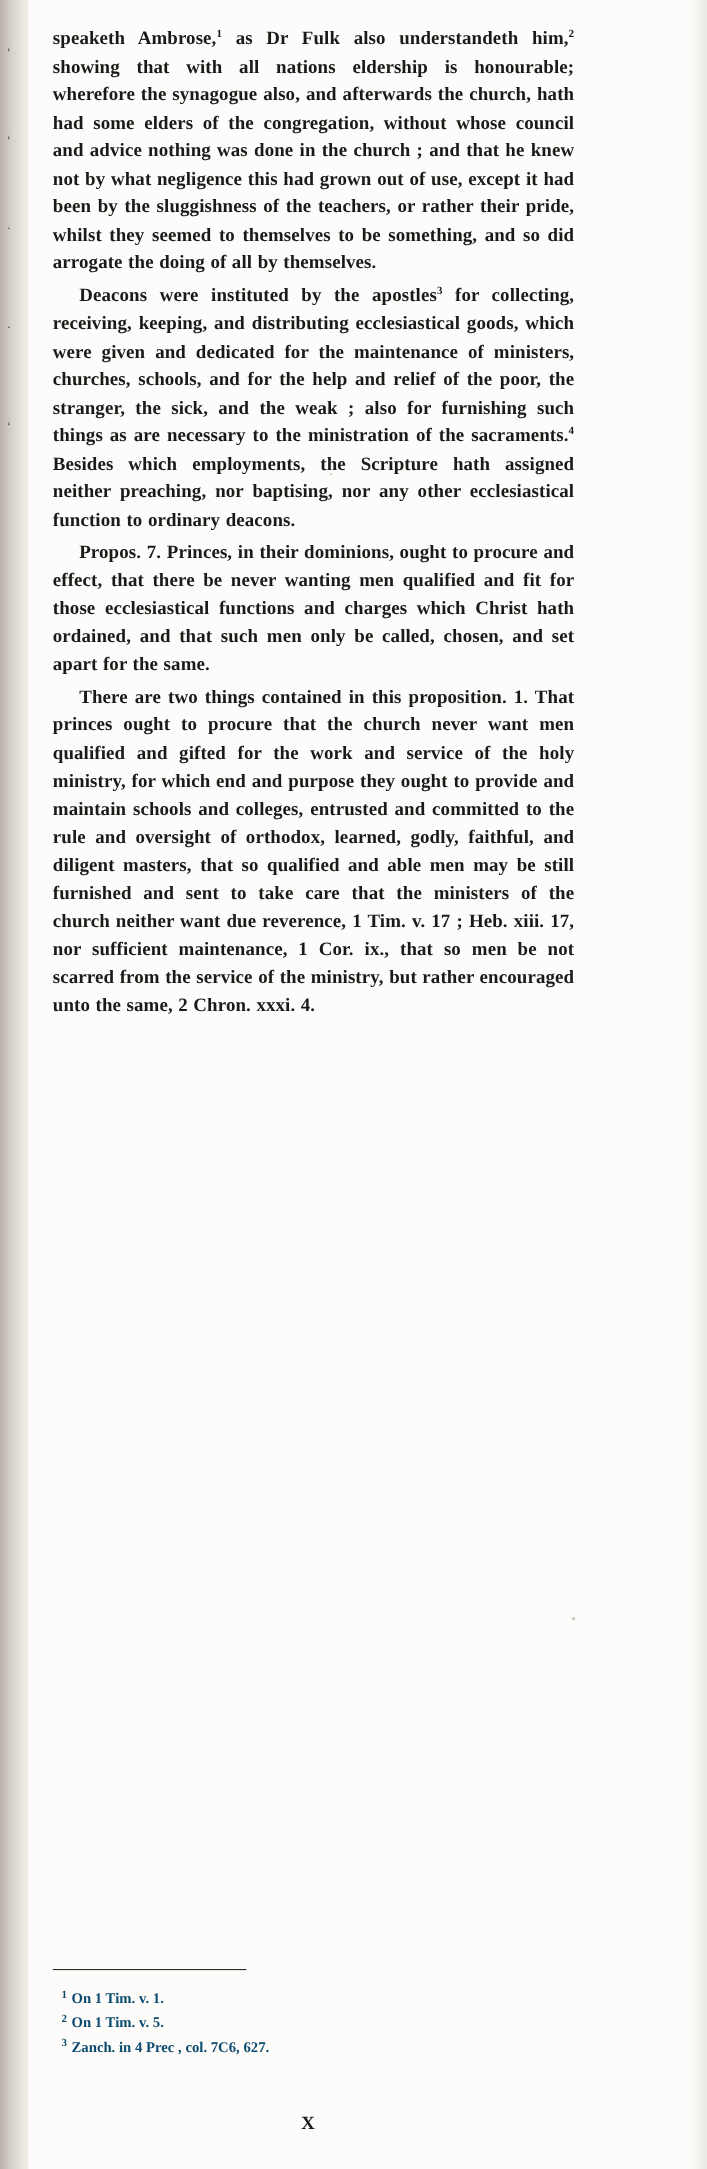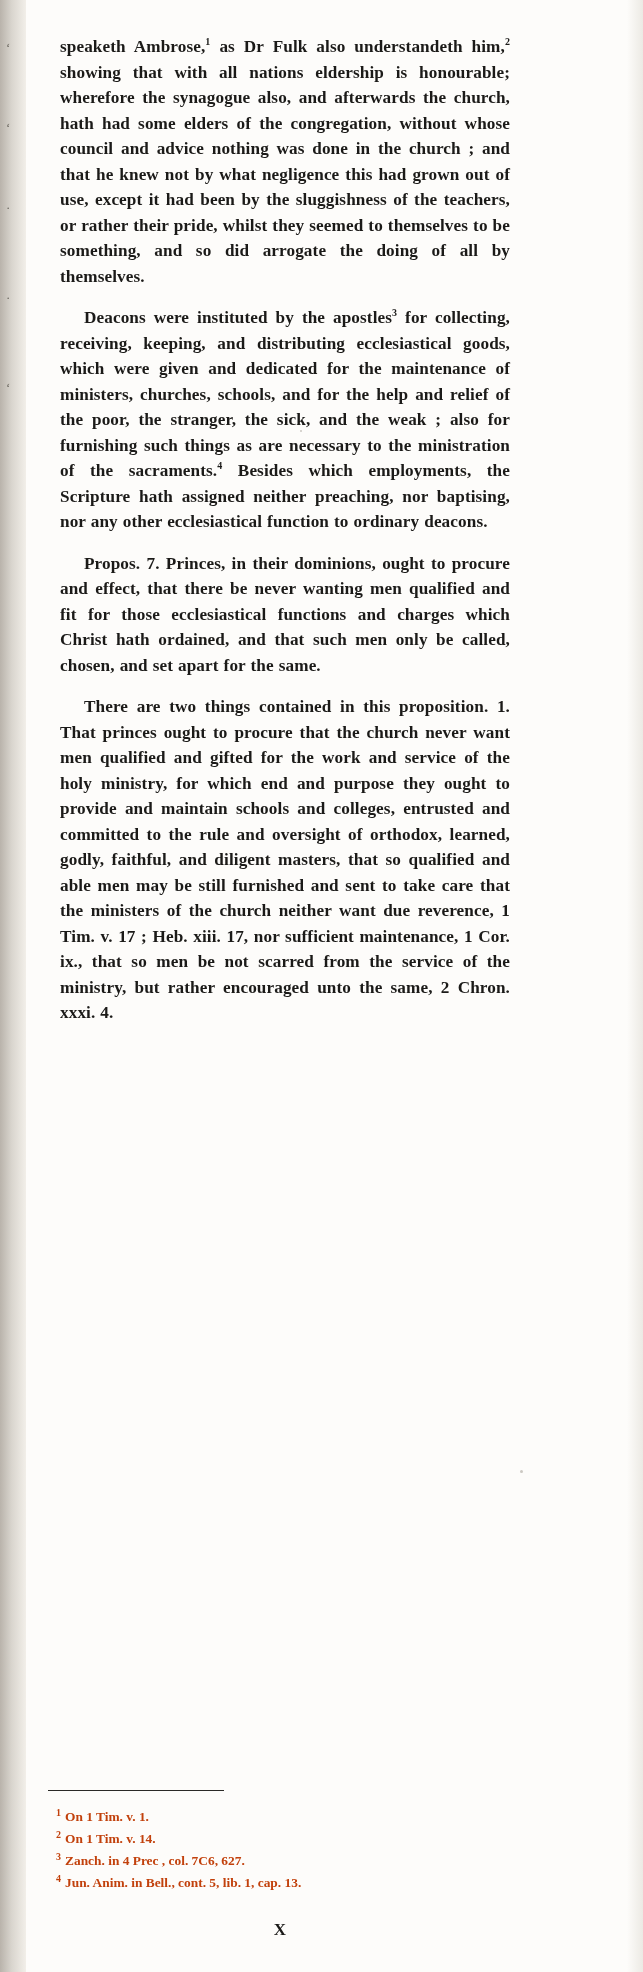--- a/index.html
+++ b/index.html
@@ -42,21 +42,21 @@
     width: 482px;
     font-family: "Liberation Serif", serif;
     font-size: 17.2px;
     line-height: 25.5px;
     color: #1b1a18;
     text-align: justify;
     text-justify: inter-word;
     -webkit-font-smoothing: none;
   }
   .column p {
-    margin: 16px;
+    margin: 4px;
     text-indent: 24px;
     font-weight: 600;
     letter-spacing: 0.1px;
     word-spacing: 0.6px;
   }
   .column p.first {
     text-indent: 0;
   }
   .it {
   }
@@ -75,21 +75,21 @@
     background: #2a2926;
   }
   .footnotes {
     position: absolute;
     left: 56px;
     top: 1806px;
     width: 470px;
     font-family: "Liberation Serif", serif;
     font-size: 13.4px;
     line-height: 22px;
-    color: #c2410c;
+    color: #0c4a6e;
     font-weight: 600;
   }
   .footnotes div {
     white-space: nowrap;
   }
   .footnotes .fn-mark {
     font-size: 10px;
     vertical-align: super;
     line-height: 0;
     margin-right: 4px;
@@ -139,21 +139,20 @@
   <div class="column">
       <p class="first"><span>speaketh Ambrose,</span><sup>1</sup><span> as Dr Fulk also understandeth him,</span><sup>2</sup><span> showing that with all nations eldership is honourable; wherefore the synagogue also, and afterwards the church, hath had some elders of the congregation, without whose council and advice nothing was done in the church ; and that he knew not by what negligence this had grown out of use, except it had been by the sluggishness of the teachers, or rather their pride, whilst they seemed to themselves to be something, and so did arrogate the doing of all by themselves.</span></p>
       <p><span>Deacons were instituted by the apostles</span><sup>3</sup><span> for collecting, receiving, keeping, and distributing ecclesiastical goods, which were given and dedicated for the maintenance of ministers, churches, schools, and for the help and relief of the poor, the stranger, the sick, and the weak ; also for furnishing such things as are necessary to the ministration of the sacraments.</span><sup>4</sup><span> Besides which employments, the Scripture hath assigned neither preaching, nor baptising, nor any other ecclesiastical function to ordinary deacons.</span></p>
       <p><span class="it">Propos.</span><span> 7. Princes, in their dominions, ought to procure and effect, that there be never wanting men qualified and fit for those ecclesiastical functions and charges which Christ hath ordained, and that such men only be called, chosen, and set apart for the same.</span></p>
       <p><span>There are two things contained in this proposition.  1. That princes ought to procure that the church never want men qualified and gifted for the work and service of the holy ministry, for which end and purpose they ought to provide and maintain schools and colleges, entrusted and committed to the rule and oversight of orthodox, learned, godly, faithful, and diligent masters, that so qualified and able men may be still furnished and sent to take care that the ministers of the church neither want due reverence, 1 Tim. v. 17 ; Heb. xiii. 17, nor sufficient maintenance, 1 Cor. ix., that so men be not scarred from the service of the ministry, but rather encouraged unto the same, 2 Chron. xxxi. 4.</span></p>
     </div>
 
   <div class="rule"></div>
   <div class="footnotes">
       <div><span class="fn-mark">1</span><span>On 1 Tim. v. 1.</span></div>
-      <div><span class="fn-mark">2</span><span>On 1 Tim. v. 14.</span></div>
+      <div><span class="fn-mark">2</span><span>On 1 Tim. v. 5.</span></div>
       <div><span class="fn-mark">3</span><span>Zanch. in 4 Prec , col. 7C6, 627.</span></div>
-      <div><span class="fn-mark">4</span><span>Jun. Anim. in Bell., cont. 5, lib. 1, cap. 13.</span></div>
     </div>
 
   <div class="signature">X</div>
 
   <div class="edge-shadow"></div>
 </div>
 
 </body></html>

